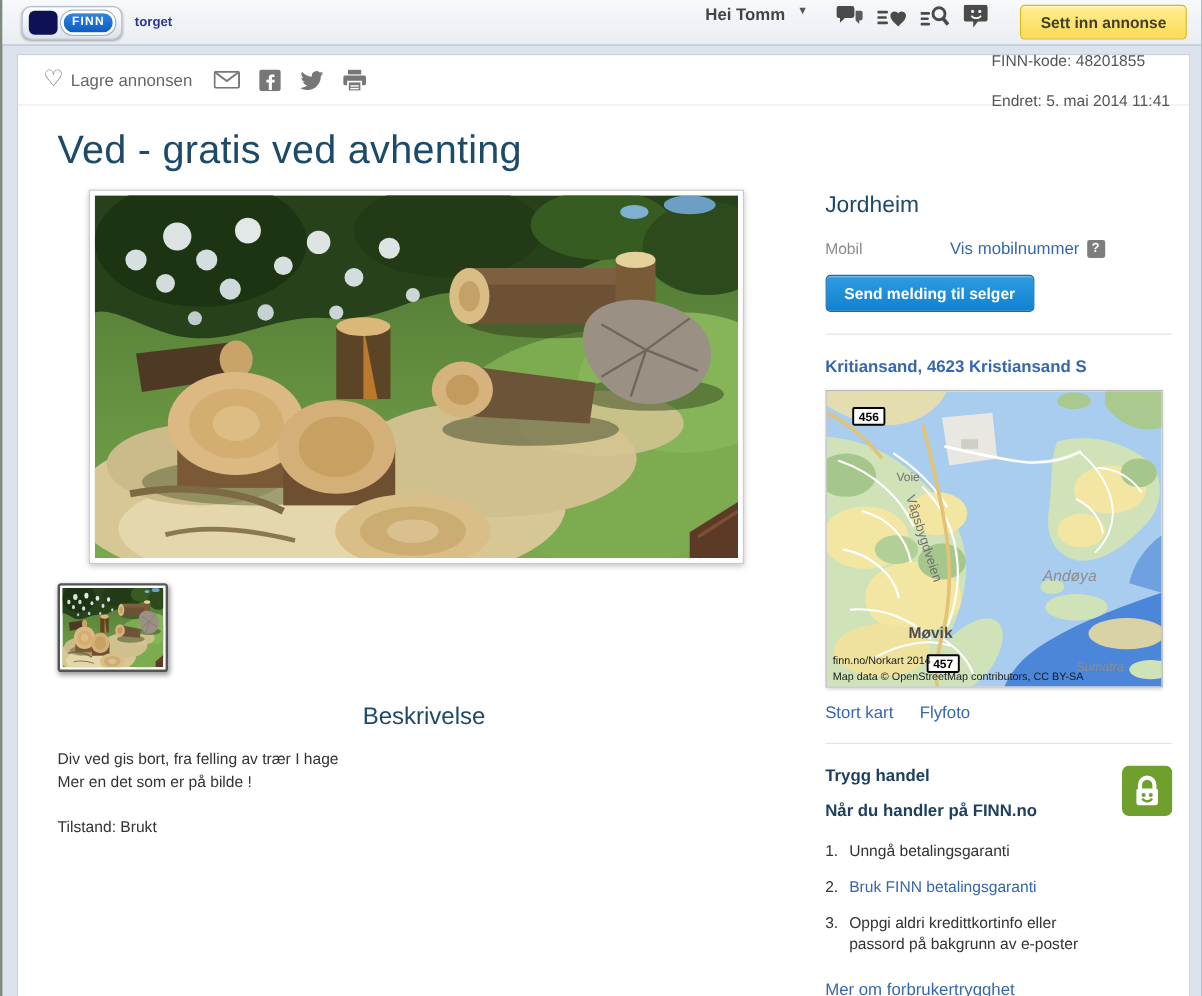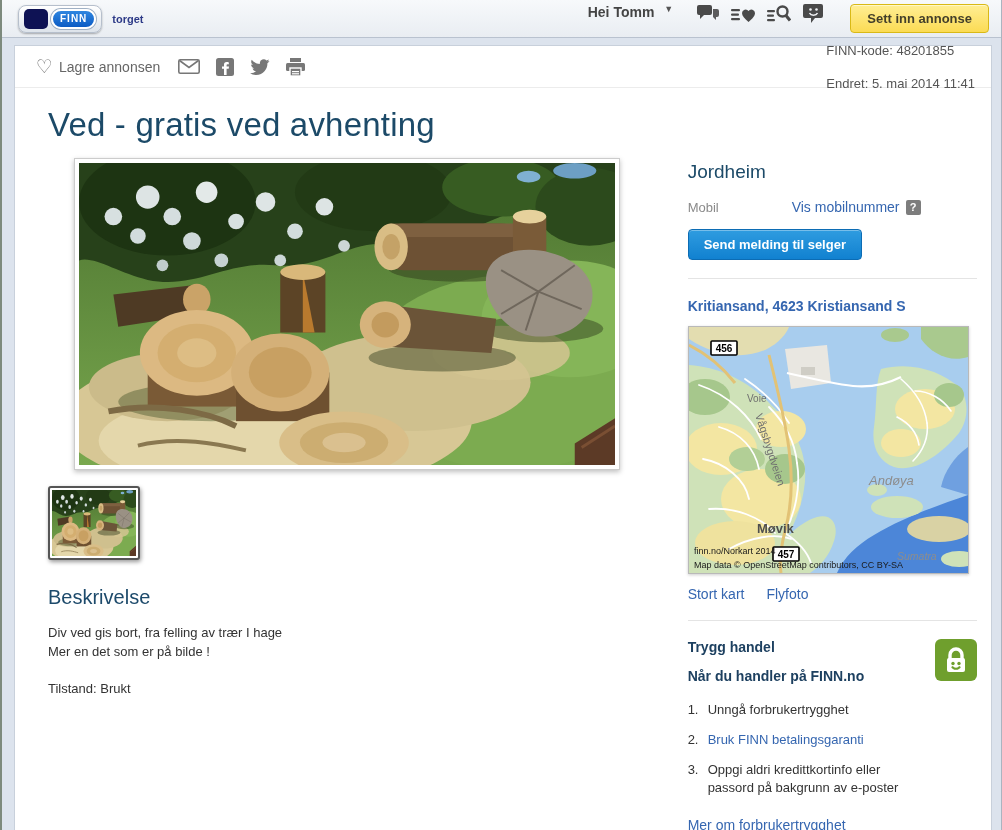--- a/index.html
+++ b/index.html
@@ -70,21 +70,21 @@
   .photo-frame svg { display:block; width:536px; height:302px; }
   .thumb-frame {
     margin-top:16px; width:92px; background:#fff;
     border:2px solid #555; border-radius:3px; padding:2px;
     box-shadow:1px 2px 4px rgba(0,0,0,.4); cursor:pointer;
   }
   .thumb-frame svg { display:block; width:84px; height:66px; }
   .price-row { margin-top:38px; display:flex; align-items:baseline; gap:26px; }
   .price { font-size:20px; color:#3d3d3d; }
   a.link { color:#3566b0; text-decoration:none; font-size:14px; cursor:pointer; }
-  .desc-heading { color:#1d4a6b; font-size:20px; font-weight:normal; margin-top:26px; }
+  .desc-heading { color:#1d4a6b; font-size:20px; font-weight:normal; margin-top:26px;text-align:center; }
   .desc-text { margin-top:14px; font-size:13px; color:#333; line-height:19px; white-space:pre-line; }
   .condition { margin-top:20px; font-size:13px; color:#333; }
   
   .seller-name { color:#1c4a68; font-size:19px; font-weight:normal; margin-top:3px; }
   .phone-row { display:flex; align-items:center; margin-top:16px; }
   .phone-label { font-size:13px; color:#8a8a8a; width:104px; }
   .help-badge {
     display:inline-flex; align-items:center; justify-content:center;
     width:15px; height:15px; margin-left:6px; border-radius:2px;
     background:#7d7d7d; color:#fff; font-size:11px; font-weight:bold; cursor:pointer;
@@ -421,21 +421,21 @@
           <rect x="12" y="19" width="18" height="14" rx="2" fill="#fff"></rect>
           <circle cx="18" cy="24.5" r="1.7" fill="#6f9f2d"></circle>
             <circle cx="24" cy="24.5" r="1.7" fill="#6f9f2d"></circle>
           <path d="M17,27.5 a4.3,3.6 0 0 0 8,0" fill="none" stroke="#6f9f2d" stroke-width="1.9"></path>
         </svg>
       </div>
 
       <div class="safe-list">
         <div class="safe-item">
           <span class="num">1.</span>
-          <span class="itxt">Unngå forbrukertrygghet</span>
+          <span class="itxt">Unngå betalingsgaranti</span>
         </div>
         <div class="safe-item">
           <span class="num">2.</span>
           <span class="itxt is-link">Bruk FINN betalingsgaranti</span>
         </div>
         <div class="safe-item">
           <span class="num">3.</span>
           <span class="itxt">Oppgi aldri kredittkortinfo eller
 passord på bakgrunn av e-poster</span>
         </div>

